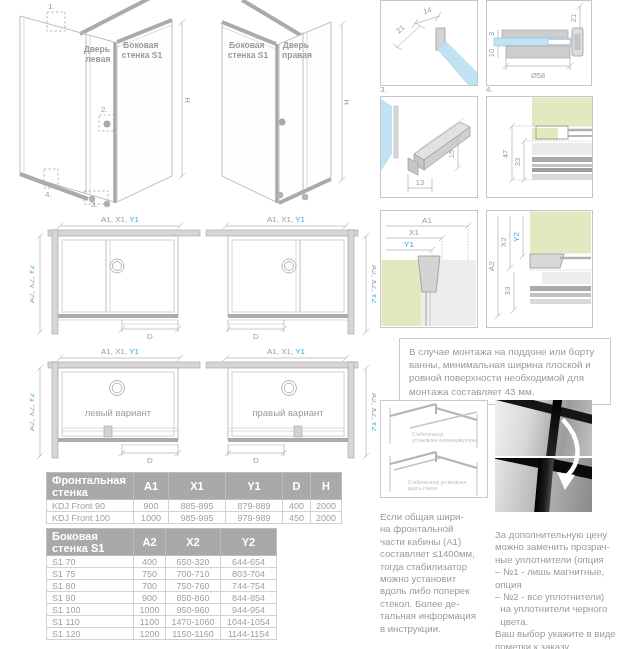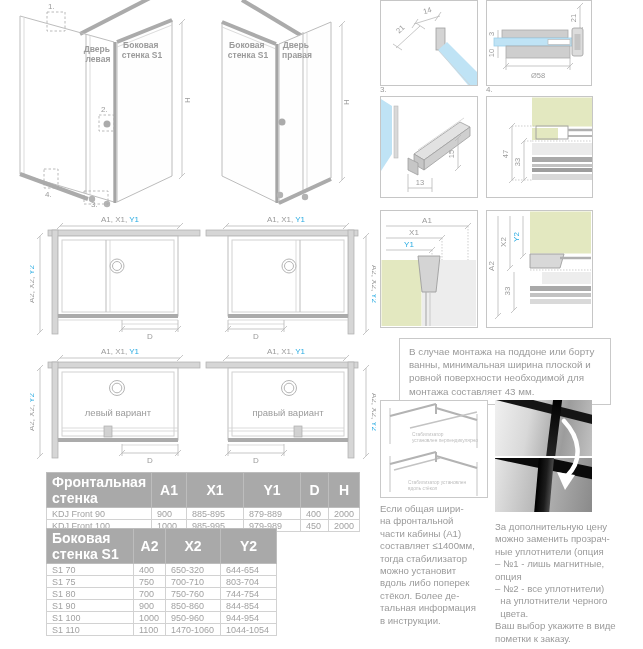--- a/index.html
+++ b/index.html
@@ -16,27 +16,27 @@
   .dot{stroke:#b9b9b9;stroke-width:.7;fill:none;stroke-dasharray:1.5 1.5;}
   .dimtxt{fill:#9b9b9b;font-size:7.5px;}
   .lbltxt{fill:#9b9b9b;font-size:8px;}
   .blue{fill:#29abe2;}
   .isolbl{fill:#9b9b9b;font-size:8.5px;font-weight:bold;}
   .boxborder{fill:#ffffff;stroke:#c6c6c6;stroke-width:1;}
   .glass{fill:#bfe3f5;}
   .wallg{fill:#e3e8c0;}
   .grayfill{fill:#d4d4d4;stroke:#9e9e9e;stroke-width:.8;}
   .num-label{font-size:8px;color:#9a9a9a;}
-  .para{font-size:9.6px;line-height:12.4px;white-space:pre-wrap;color:#9a9a9a;}
+  .para{font-size:9.6px;line-height:12.4px;white-space:pre-wrap;color:#9a9a9a;margin-top:8px;}
   .notebox{border:1px solid #c9c9c9;padding:6px 9px;font-size:9.8px;line-height:13.2px;
            white-space:pre-wrap;color:#9a9a9a;width:192px;}
   table{border-collapse:collapse;font-size:9px;color:#a2a2a2;background:#fff;border:1px solid #b5b5b5;}
   th{background:#a9a9a9;color:#ffffff;font-weight:bold;border:1px solid #bdbdbd;padding:1px 5px;
-     text-align:center;height:12px;font-size:14px;}
-  td{border:1px solid #d2d2d2;padding:0 5px;text-align:left;height:11px;}
+     text-align:center;height:12px;font-size:11px;}
+  td{border:1px solid #d2d2d2;padding:0 5px;text-align:center;height:11px;}
   th:first-child,td:first-child{text-align:left;}
   .photo{position:absolute;left:495px;width:97px;overflow:hidden;}
   .seal{position:absolute;background:#111;}
 </style>
 </head>
 <body>
 
 <div id="canvas">
 
   <div class="abs" style="left:14px;top:0;">
@@ -523,17 +523,23 @@
             <td>1000</td>
             <td>950-960</td>
             <td>944-954</td>
           </tr>
           <tr>
             <td>S1 110</td>
             <td>1100</td>
             <td>1470-1060</td>
             <td>1044-1054</td>
           </tr>
+          <tr>
+            <td>S1 120</td>
+            <td>1200</td>
+            <td>1150-1160</td>
+            <td>1144-1154</td>
+          </tr>
         </tbody>
       </table>
   </div>
 
 </div>
 
 </body></html>

